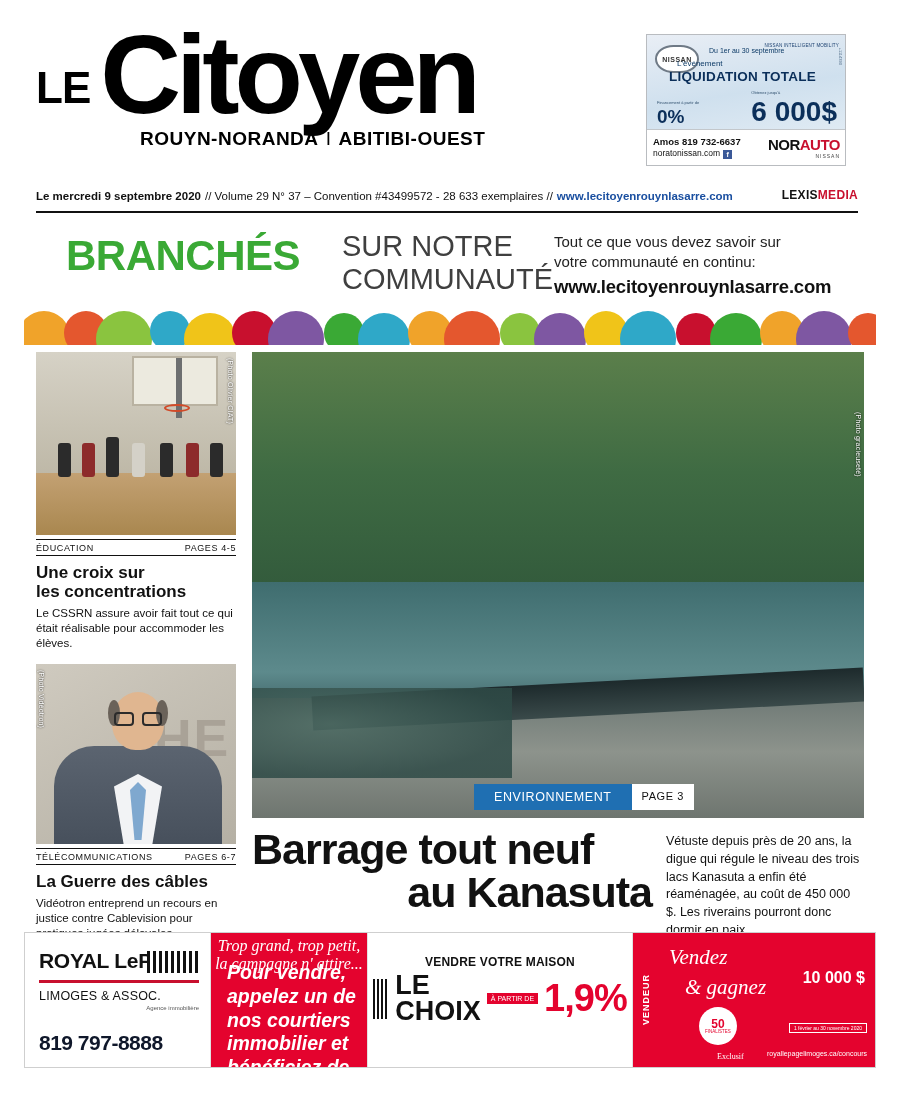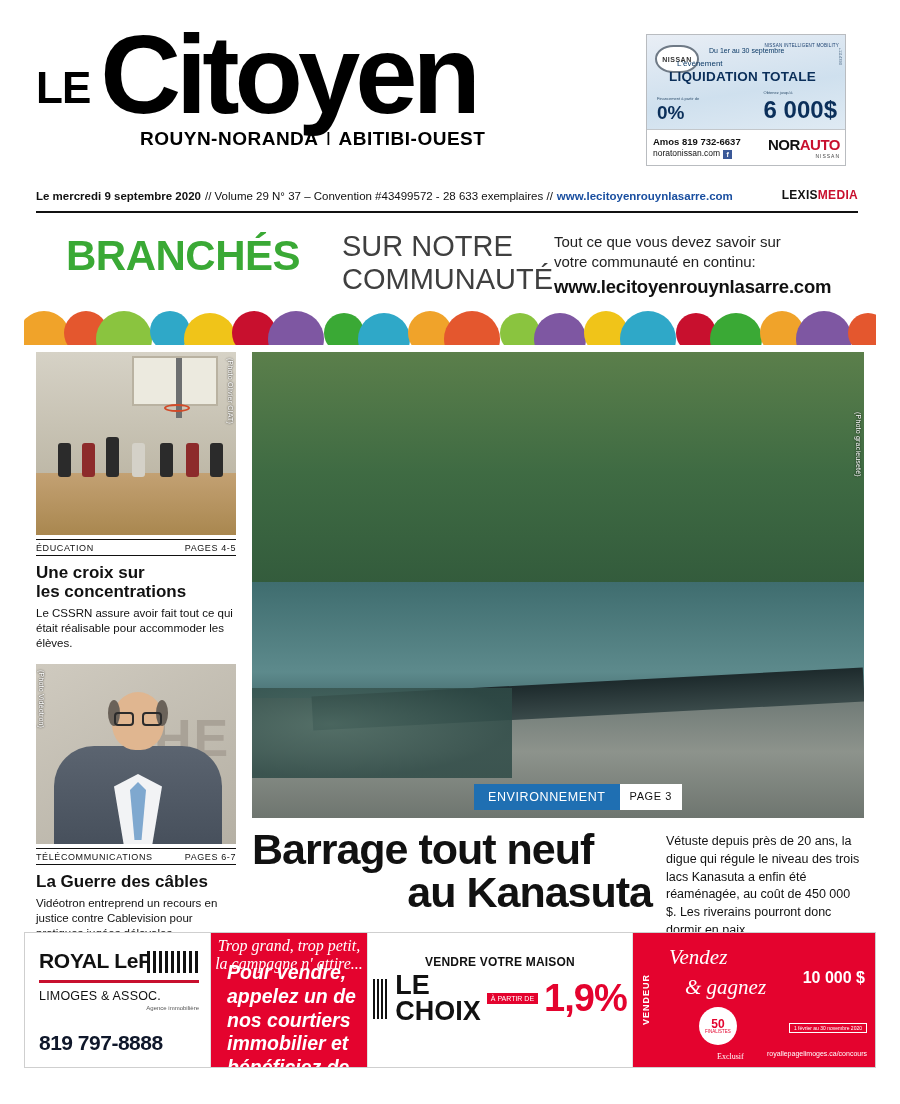--- a/index.html
+++ b/index.html
@@ -61,21 +61,21 @@
   }
   .nis-liq {
     position: absolute; left: 22px; top: 34px;
     font-size: 13.5px; font-weight: bold; color: #0b2f5a; letter-spacing: .2px;
   }
   .nis-offers {
     position: absolute; left: 10px; top: 56px; right: 8px;
     display: flex; align-items: flex-end; justify-content: space-between;
   }
   .nis-pct { font-size: 19px; font-weight: bold; color: #0b2f5a; }
-  .nis-amt { font-size: 24px; font-weight: bold; color: #0b2f5a; margin-top: 24px; }
+  .nis-amt { font-size: 28px; font-weight: bold; color: #0b2f5a; margin-top: 24px; }
   .nis-tiny { font-size: 4px; color: #30506e; display:block; line-height:1.2;}
   .nis-vert {
     position: absolute; right: 2px; top: 30px;
     font-size: 4px; color: #4a6683; transform: rotate(90deg); transform-origin: right top;
   }
   .nis-bottom {
     position: absolute; left: 0; right: 0; bottom: 0; height: 36px;
     background: #fff; border-top: 1px solid #c3c7cb;
     display: flex; align-items: center;
   }
@@ -159,21 +159,21 @@
 
   
   .col-main { position: absolute; left: 228px; top: 0; width: 612px; }
   .hero {
     width: 612px; height: 466px; position: relative; overflow: hidden;
     background: linear-gradient(180deg,#5f7d46 0%, #3f6b4a 35%, #2f5d5d 60%, #7d8d8a 100%);
   }
   .tag-row { position: absolute; left: 222px; bottom: 8px; display: flex; align-items: stretch; }
   .tag-env {
     background: #1f6fb2; color: #fff; font-size: 12.5px; letter-spacing: .6px;
-    padding: 6px 14px; font-weight: normal; text-align: right;
+    padding: 6px 20px; font-weight: normal; text-align: right;
   }
   .tag-page {
     background: #fff; color: #111; font-size: 11px; letter-spacing: .6px;
     padding: 6px 10px;
   }
   .headline {
     margin-top: 10px; font-size: 43px; font-weight: bold; line-height: 1.0;
     letter-spacing: -1px; color: #111; width: 400px; text-align: left;
   }
   .deck {

